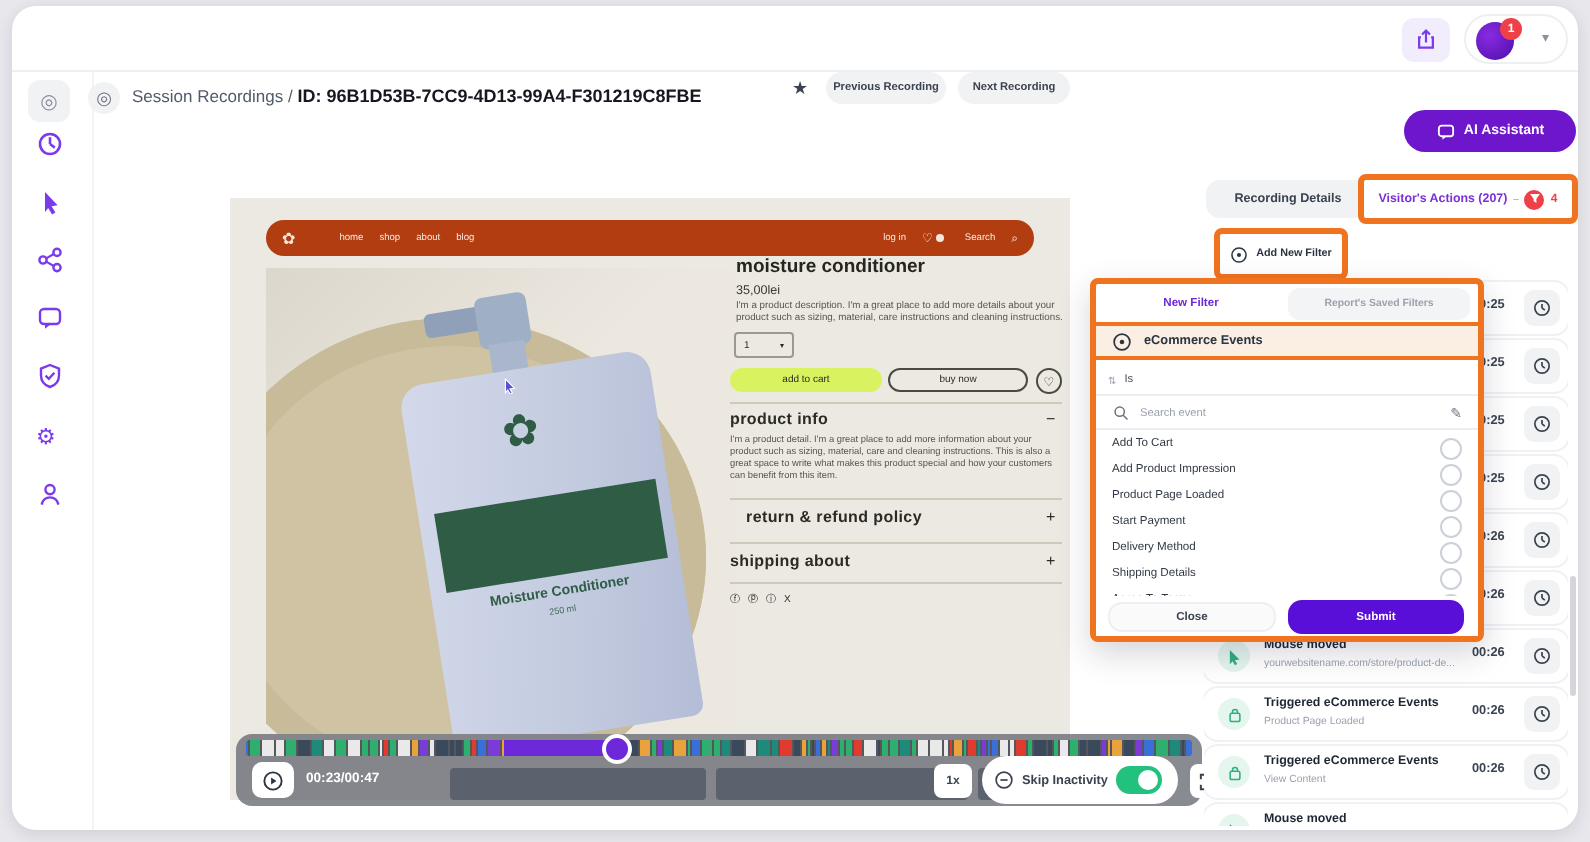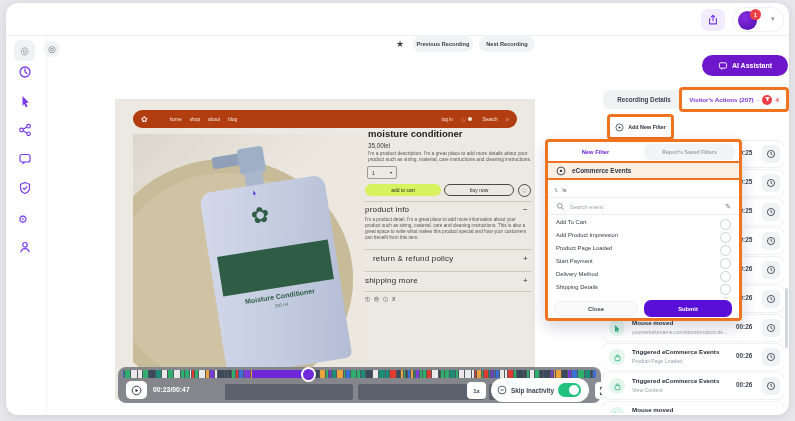--- a/index.html
+++ b/index.html
@@ -12,21 +12,21 @@
   .row-card{position:absolute;left:0;width:182px;height:26px;background:#fff;border-radius:7px;box-shadow:0 0 0 1px #F0F1F4;}
   .time-lbl{position:absolute;left:134px;top:8px;width:26px;font-size:6.4px;font-weight:700;color:#3B4350;}
   .clockbtn{position:absolute;right:4px;top:4px;width:18px;height:18px;border-radius:5px;background:#F1F2F4;display:flex;align-items:center;justify-content:center;}
   .evt-icon{position:absolute;left:7px;top:5px;width:16px;height:16px;border-radius:50%;background:#E4F6EE;display:flex;align-items:center;justify-content:center;}
   .evt-title{position:absolute;left:30px;top:4px;font-size:6.2px;font-weight:700;color:#1F2633;}
   .evt-sub{position:absolute;left:30px;top:14px;font-size:5.2px;color:#9AA1AD;}
   .opt{position:absolute;left:0;width:100%;height:13px;}
   .opt span{position:absolute;left:8px;top:2px;font-size:5.8px;color:#333A46;}
   .radio{position:absolute;right:8px;top:2px;width:9px;height:9px;border:1.2px solid #CCD1D9;border-radius:50%;}
   .divider{position:absolute;height:1px;background:#CFC9BC;}
-  .wsec{position:absolute;font-size:8px;font-weight:400;color:#2B2B24;letter-spacing:.2px;}
+  .wsec{position:absolute;font-size:8px;font-weight:700;color:#2B2B24;letter-spacing:.2px;}
   .wplus{position:absolute;left:158px;font-size:8px;color:#2B2B24;}
   .navlink{font-size:4.8px;color:#F7E8DD;margin-right:8px;}
   svg{display:block;}
 </style>
 </head>
 <body>
 
 <div class="stage">
   <div class="card">
 
@@ -85,20 +85,24 @@
       <div class="abs" style="left:12px;top:205px;">
         <span><svg width="14" height="14" viewBox="0 0 14 14">
               <circle cx="7" cy="4.8" r="2.3" stroke="#7C3AED" stroke-width="1.2" fill="none"></circle>
               <path d="M2.8 12.3c.6-2.4 2.3-3.6 4.2-3.6s3.6 1.2 4.2 3.6" stroke="#7C3AED" stroke-width="1.2" fill="none"></path>
             </svg></span>
       </div>
     </div>
 
     <div class="abs flex" style="left:38px;top:38px;width:16px;height:16px;border-radius:50%;background:#F1F2F4;justify-content:center;">
       <span style="font-size:9px;color:#6B7280;">◎</span>
+    </div>
+    <div class="abs" style="left:60px;top:40px;font-size:8.5px;color:#525A68;">
+      <span>Session Recordings /</span>
+      <span style="font-weight:700;color:#15181E;font-size:9px;">ID: 96B1D53B-7CC9-4D13-99A4-F301219C8FBE</span>
     </div>
     <div class="abs" style="left:390px;top:36px;font-size:9px;color:#3B4350;">★</div>
     <div class="abs pill" style="left:407px;top:33px;width:60px;height:16px;font-size:5.6px;">Previous Recording</div>
     <div class="abs pill" style="left:473px;top:33px;width:56px;height:16px;font-size:5.6px;">Next Recording</div>
     <div class="abs flex" style="left:696px;top:52px;width:86px;height:21px;border-radius:11px;background:#6D16CC;justify-content:center;gap:4px;">
       <span>
           <svg width="10" height="10" viewBox="0 0 14 14">
             <rect x="2" y="2.5" width="10" height="7.5" rx="2" stroke="#fff" stroke-width="1.3" fill="none"></rect>
             <path d="M4.5 10v2.4L7.5 10" fill="#fff"></path>
           </svg>
@@ -153,21 +157,21 @@
       <div class="abs flex" style="left:403px;top:85px;width:13px;height:13px;border-radius:50%;border:1px solid #4A4A40;box-sizing:border-box;justify-content:center;font-size:6px;color:#2B2B24;">♡</div>
 
       <div class="divider" style="left:250px;top:102px;width:166px;"></div>
       <div class="wsec" style="left:250px;top:106px;">product info</div>
       <div class="wplus" style="left:408px;top:106px;">−</div>
       <div class="abs" style="left:250px;top:118px;width:166px;font-size:4.7px;line-height:5.9px;color:#56564E;">I'm a product detail. I'm a great place to add more information about your product such as sizing, material, care and cleaning instructions. This is also a great space to write what makes this product special and how your customers can benefit from this item.</div>
       <div class="divider" style="left:250px;top:150px;width:166px;"></div>
       <div class="wsec" style="left:258px;top:155px;">return &amp; refund policy</div>
       <div class="wplus" style="left:408px;top:155px;">+</div>
       <div class="divider" style="left:250px;top:172px;width:166px;"></div>
-      <div class="wsec" style="left:250px;top:177px;">shipping more</div>
+      <div class="wsec" style="left:250px;top:177px;">shipping about</div>
       <div class="wplus" style="left:408px;top:177px;">+</div>
       <div class="divider" style="left:250px;top:192px;width:166px;"></div>
       <div class="abs" style="left:250px;top:197px;font-size:5px;color:#2B2B24;letter-spacing:4px;">
         <span>ⓕ</span><span>ⓟ</span><span>ⓘ</span><span>X</span>
       </div>
 
       <div class="abs" style="left:168px;top:272px;font-size:7px;font-weight:700;color:#2B2B24;">best sellers</div>
       <div class="abs" style="left:110px;top:285px;width:128px;height:16px;background:#31455E;border-radius:2px;"></div>
       <div class="abs" style="left:243px;top:285px;width:126px;height:16px;background:#31455E;border-radius:2px;"></div>
       <div class="abs" style="left:374px;top:285px;width:46px;height:16px;background:#31455E;border-radius:2px;"></div>

